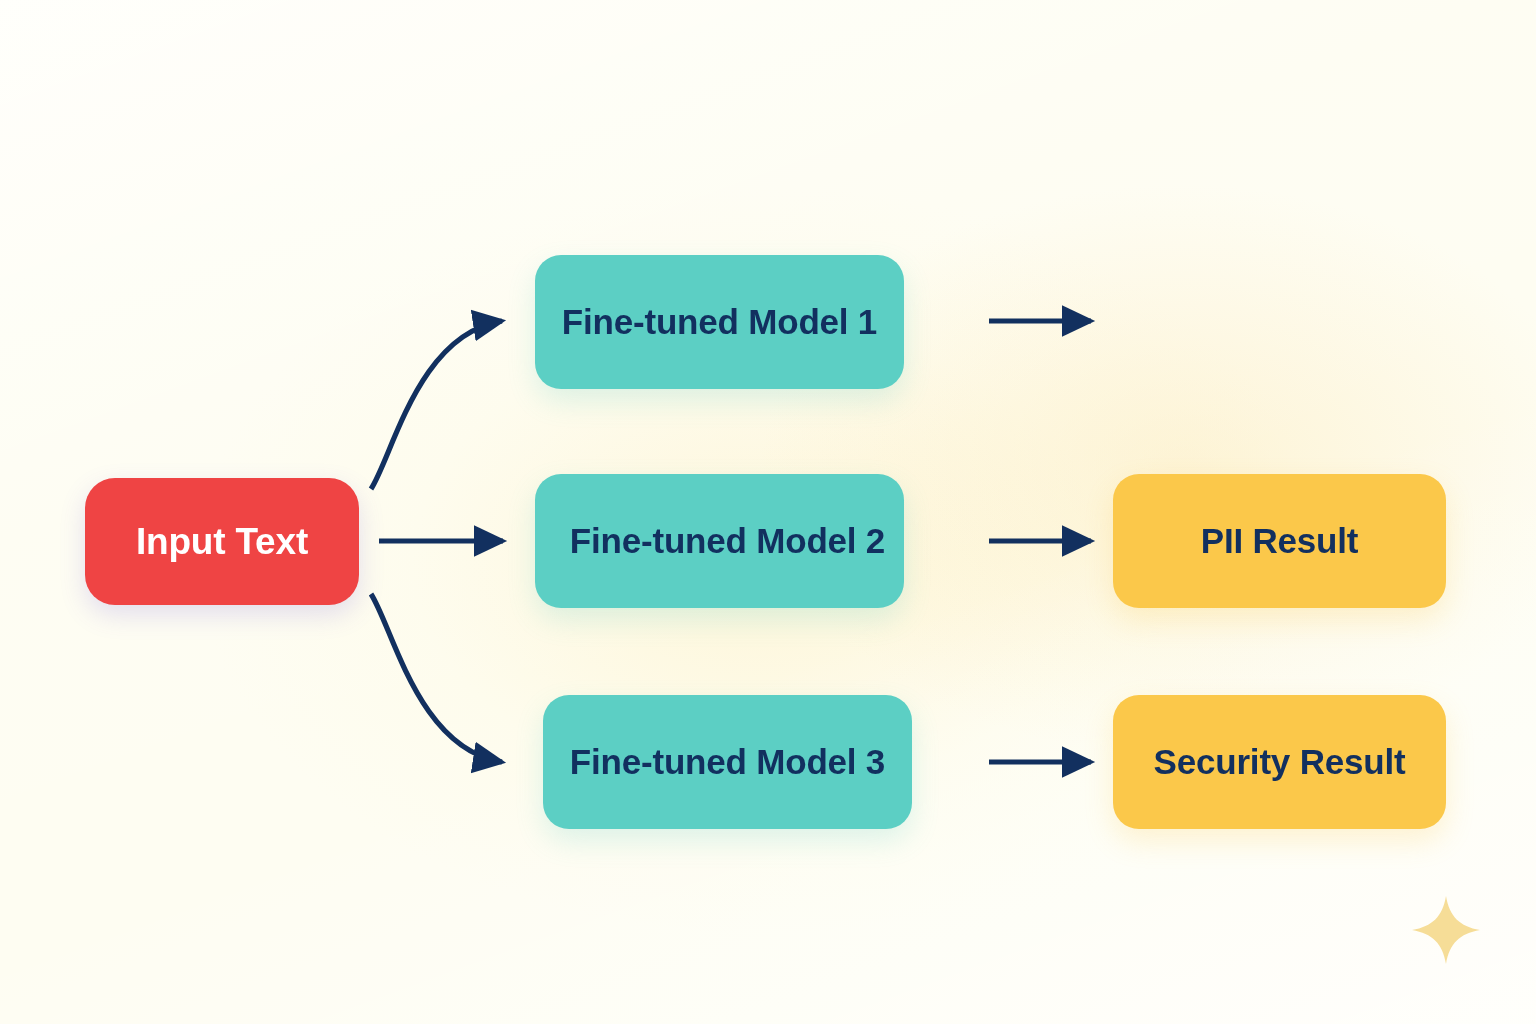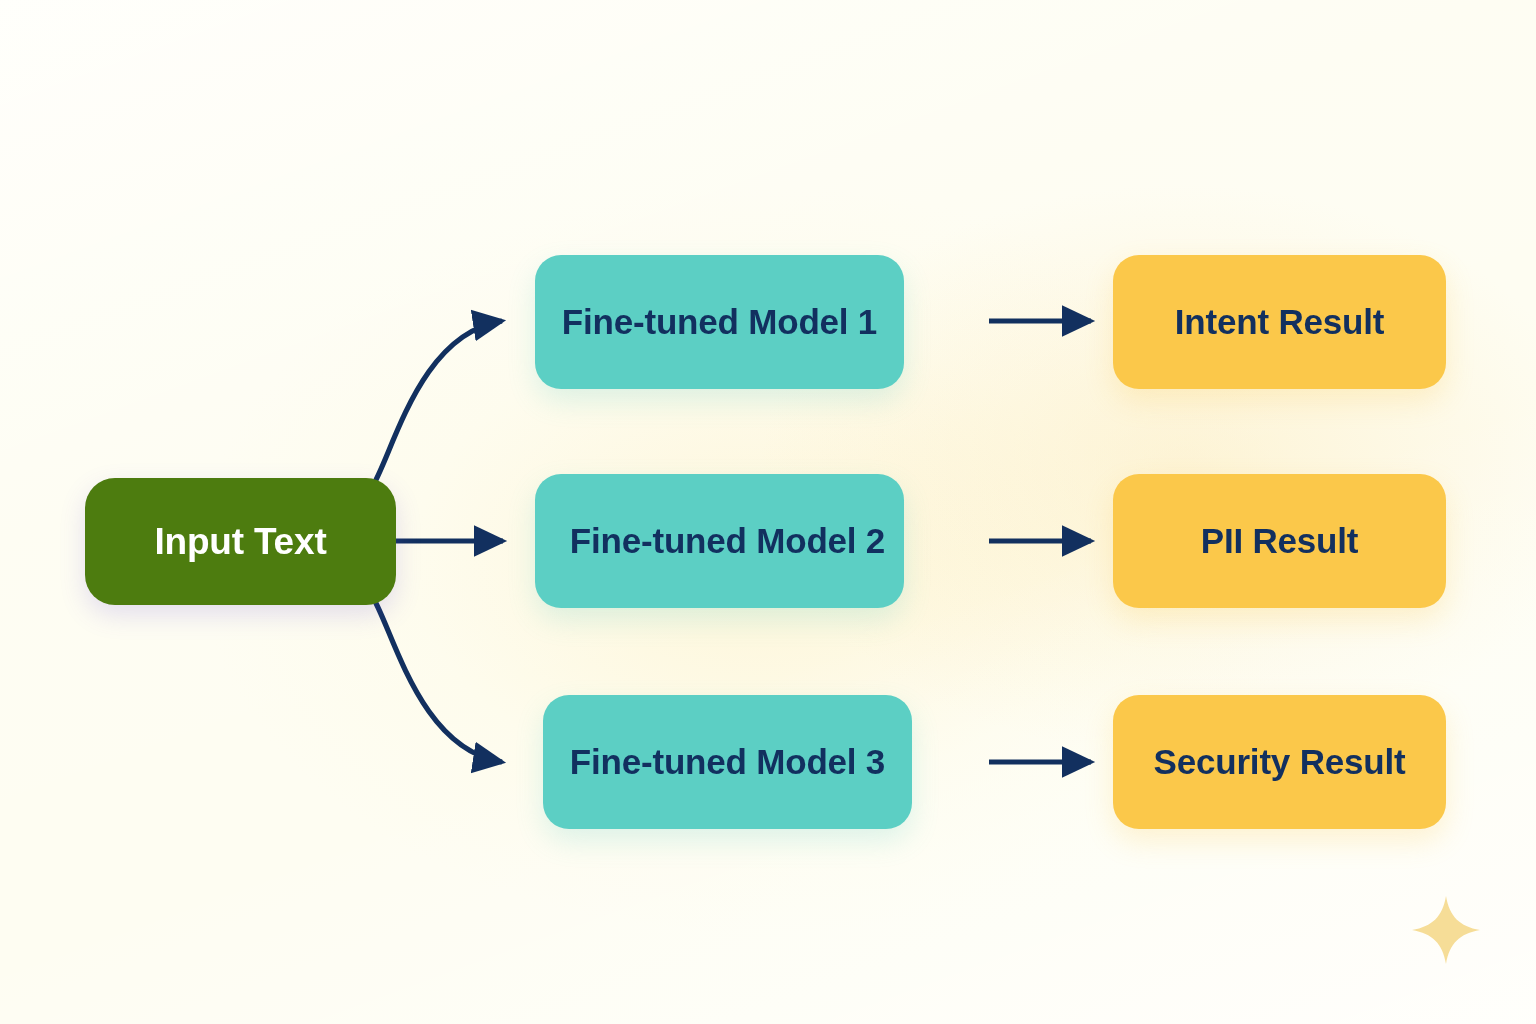--- a/index.html
+++ b/index.html
@@ -37,22 +37,22 @@
     text-align:center;
     letter-spacing:-0.2px;
   }
   .node-label {
     font-weight:bold;
     white-space:nowrap;
   }
 
   
   #node-input {
-    left:85px; top:478px; width:311px; height:127px;
-    background:#4d7c0f;
+    left:85px; top:478px; width:274px; height:127px;
+    background:#ef4444;
     border-radius:30px;
     box-shadow:0 10px 26px rgba(108,85,214,0.18);
   }
   #node-input .node-label {
     color:#ffffff;
     font-size:37px;
   }
 
   
   .node-model {
@@ -135,23 +135,20 @@
   <div class="node node-model" id="node-model-1">
     <span class="node-label">Fine-tuned Model 1</span>
   </div>
   <div class="node node-model" id="node-model-2">
     <span class="node-label">Fine-tuned Model 2</span>
   </div>
   <div class="node node-model" id="node-model-3">
     <span class="node-label">Fine-tuned Model 3</span>
   </div>
 
-  <div class="node node-result" id="node-result-1">
-    <span class="node-label">Intent Result</span>
-  </div>
   <div class="node node-result" id="node-result-2">
     <span class="node-label">PII Result</span>
   </div>
   <div class="node node-result" id="node-result-3">
     <span class="node-label">Security Result</span>
   </div>
 
   <svg id="sparkle-icon" viewBox="0 0 80 80">
     <path d="M40 6 C43.5 26.5 53.5 36.5 74 40 C53.5 43.5 43.5 53.5 40 74 C36.5 53.5 26.5 43.5 6 40 C26.5 36.5 36.5 26.5 40 6 Z" fill="#f6dd97"></path>
   </svg>

